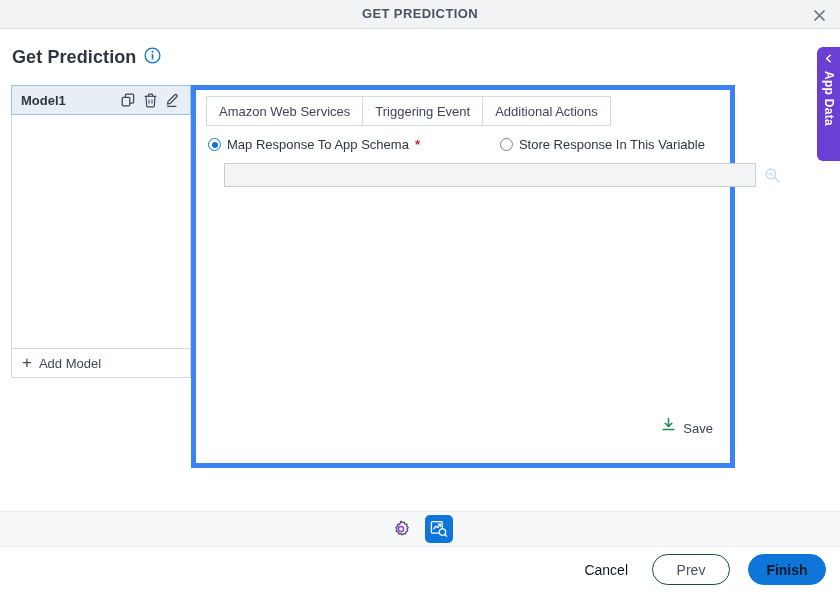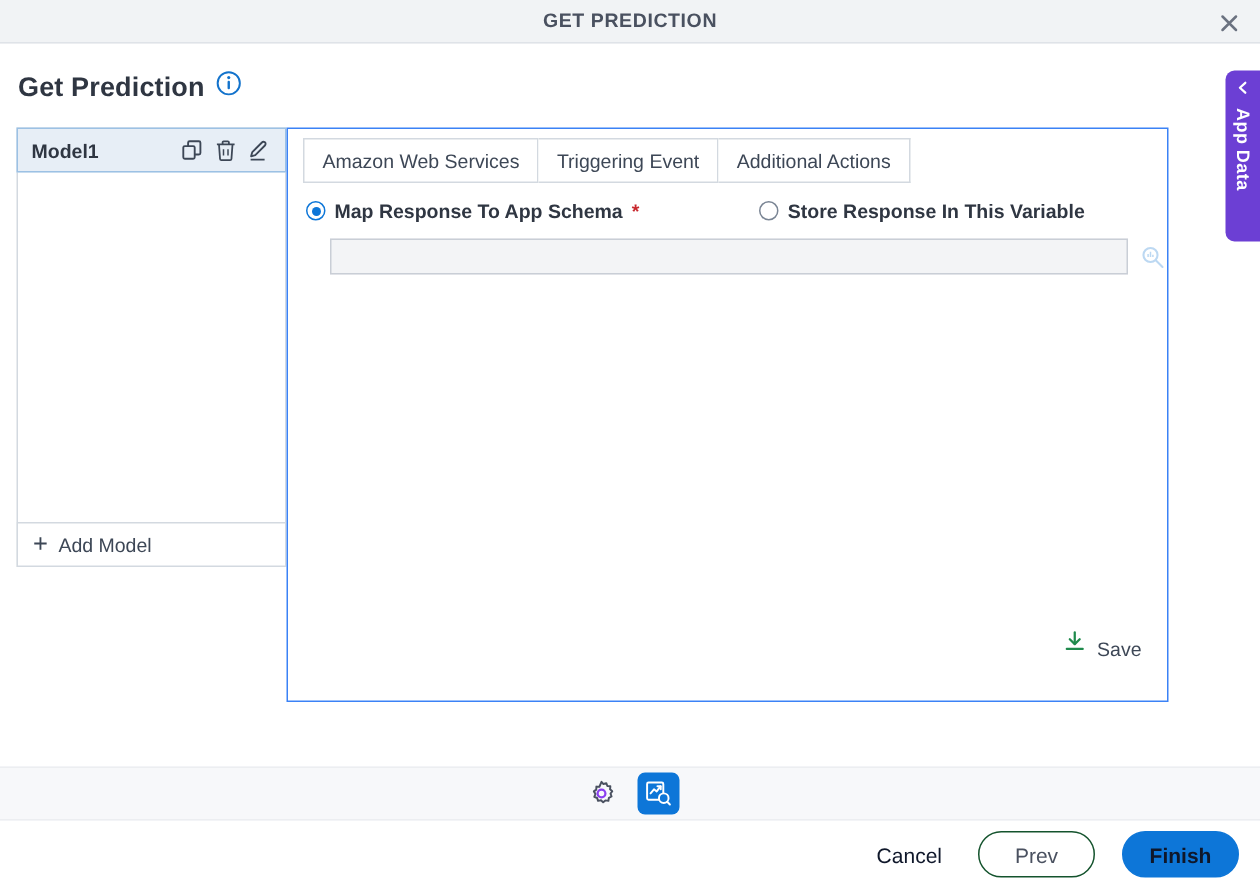--- a/index.html
+++ b/index.html
@@ -84,23 +84,23 @@
   }
   .add-model-plus {
     font-size: 17px; color: #3d4756; line-height: 1;
     font-weight: 400; margin-top: -2px;
   }
   .add-model-label { font-size: 13px; color: #3d4756; }
 
   
   .content-panel {
     position: absolute; left: 191px; top: 85px;
-    width: 588px; height: 383px;
-    background: #ffffff;
-    border: 1px solid #3b82f6;
+    width: 544px; height: 383px;
+    background: #ffffff;
+    border: 5px solid #3b82f6;
   }
 
   
   .tabs {
     position: absolute; left: 10px; top: 6px;
     display: flex;
     height: 30px;
   }
   .tab {
     height: 30px;
@@ -140,21 +140,21 @@
   }
   .radio-mark.checked {
     border: 1px solid #0d76d8;
   }
   .radio-mark.checked::after {
     content: ""; position: absolute;
     left: 2.5px; top: 2.5px; width: 6px; height: 6px;
     border-radius: 50%; background: #0d76d8;
   }
   .radio-label {
-    font-size: 13px; font-weight: bold; color: #2f3642;
+    font-size: 13px; font-weight: normal; color: #2f3642;
     white-space: nowrap;
   }
   .req-star { color: #c8272d; font-weight: bold; font-size: 13px; }
 
   
   .field-row {
     position: absolute; left: 28px; top: 73px;
     display: flex; align-items: center; gap: 6px;
   }
   .field-input {

